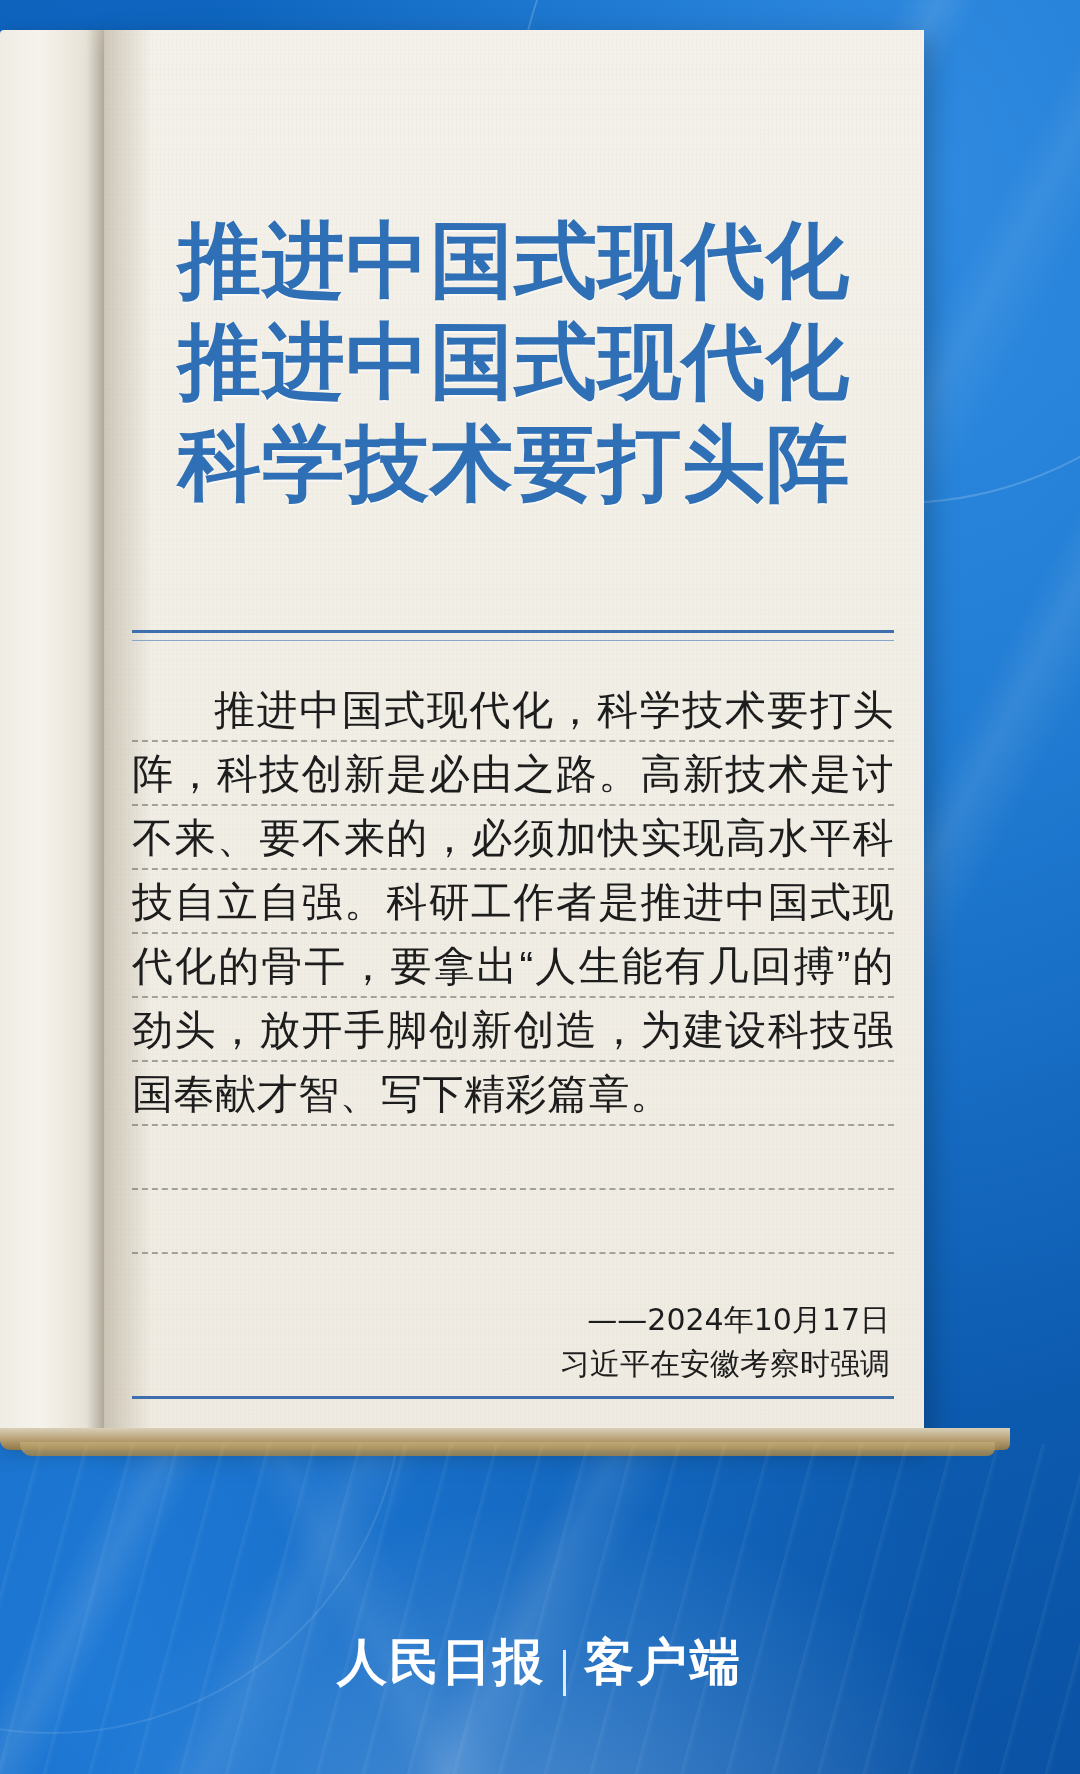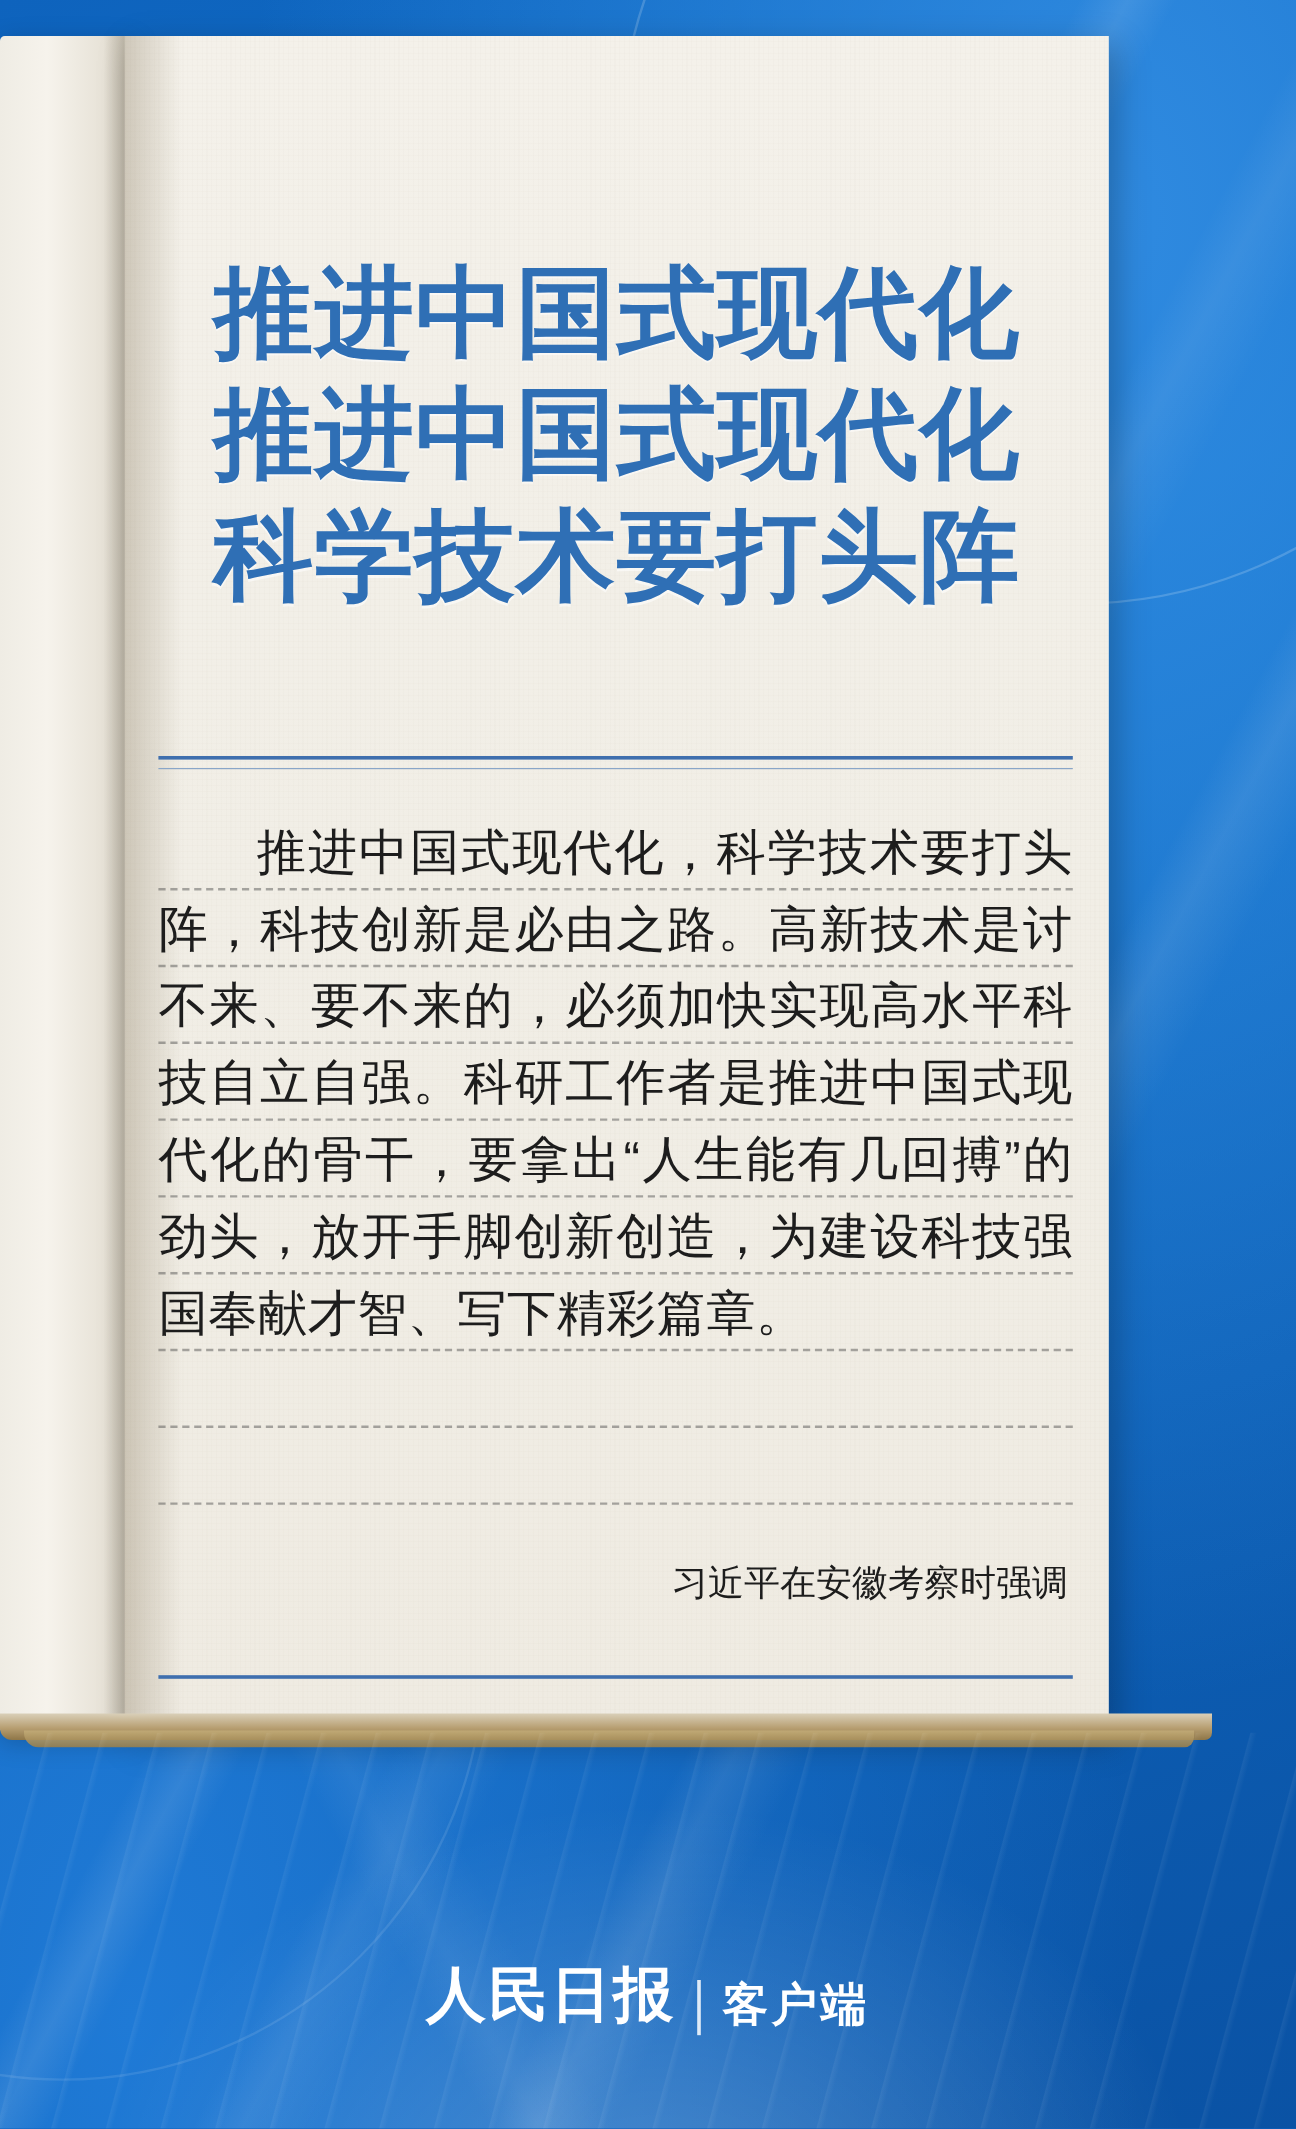--- a/index.html
+++ b/index.html
@@ -260,21 +260,21 @@
     white-space: nowrap;
   }
   .brand-divider {
     width: 3px;
     height: 46px;
     background: rgba(255,255,255,0.85);
   }
   .brand-sub {
     font-family: "DejaVu Sans", "Liberation Sans", sans-serif;
     font-weight: bold;
-    font-size: 38px;
+    font-size: 50px;
     letter-spacing: 3px;
     white-space: nowrap;
   }
 </style>
 </head>
 <body>
 
 <div class="poster">
   <div class="bg-streaks"></div>
   <div class="bg-arc"></div>
@@ -305,20 +305,21 @@
         <div style="top:318px"></div>
         <div style="top:382px"></div>
         <div style="top:446px"></div>
         <div style="top:510px"></div>
         <div style="top:574px"></div>
       </div>
 
       <div class="body-text">推进中国式现代化，科学技术要打头阵，科技创新是必由之路。高新技术是讨不来、要不来的，必须加快实现高水平科技自立自强。科研工作者是推进中国式现代化的骨干，要拿出“人生能有几回搏”的劲头，放开手脚创新创造，为建设科技强国奉献才智、写下精彩篇章。</div>
 
       <div class="attribution">
+        <div>——2024年10月17日</div>
         <div>习近平在安徽考察时强调</div>
       </div>
 
       <div class="rule-bottom"></div>
     </div>
   </div>
 
   <div class="footer">
     <div class="footer-glow"></div>
     <div class="brand">

